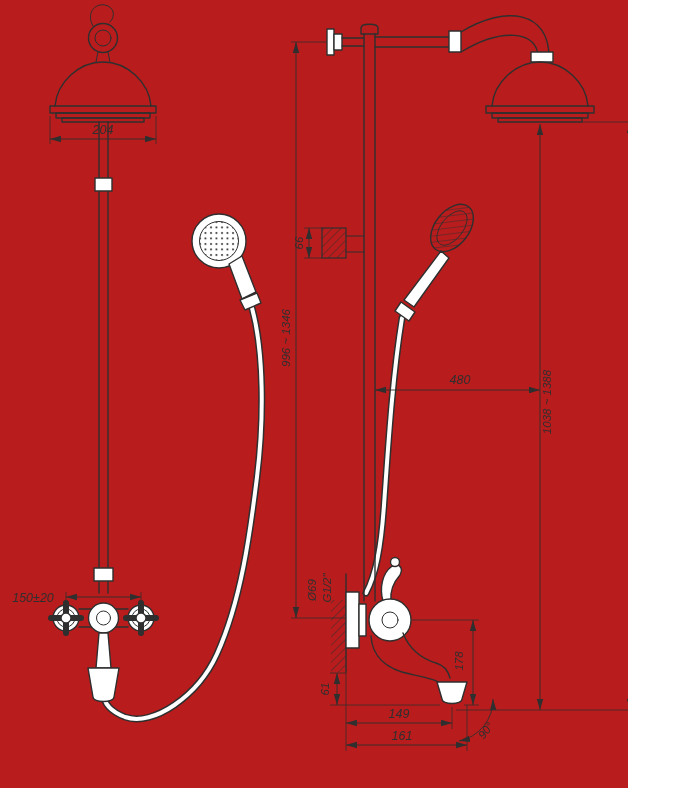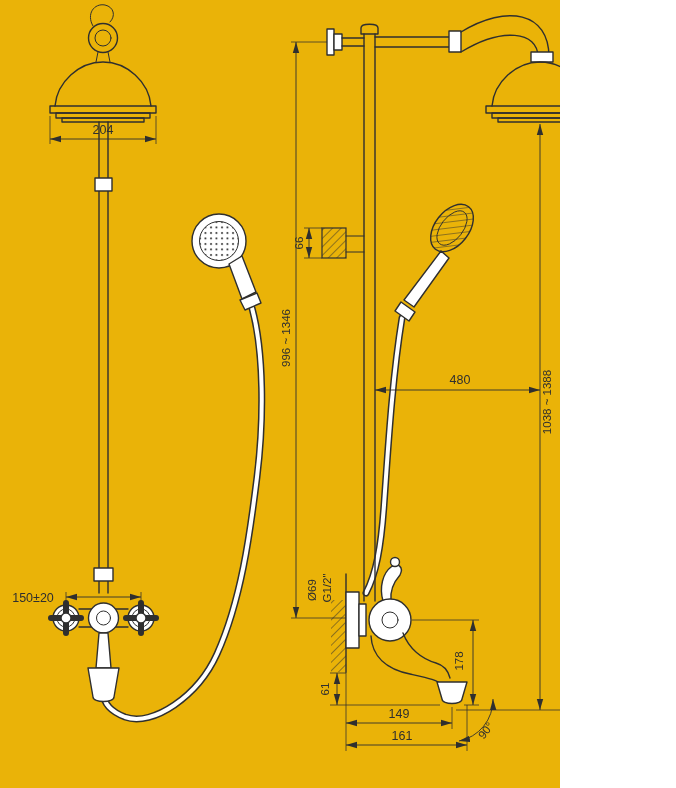--- a/index.html
+++ b/index.html
@@ -1,17 +1,17 @@
 <!DOCTYPE html>
 <html><head>
 <meta charset="utf-8">
 <style>
   html,body{margin:0;padding:0;background:#ffffff;}
-  #page{width:560px;height:788px;background:#eab308;position:relative;overflow:hidden;
-        font-family:"Liberation Sans", sans-serif;}
+  #page{width:628px;height:788px;background:#b91c1c;position:relative;overflow:hidden;
+        font-family:"Liberation Sans", sans-serif;font-style:italic;}
   svg{display:block;}
   .ln{fill:none;stroke:#2f2f2f;stroke-width:1.4;stroke-linecap:round;stroke-linejoin:round;}
   .thin{fill:none;stroke:#2f2f2f;stroke-width:1;stroke-linecap:round;}
   .fw{fill:#ffffff;stroke:#2f2f2f;stroke-width:1.4;stroke-linejoin:round;}
   .dim{fill:none;stroke:#2f2f2f;stroke-width:0.9;}
   .ext{fill:none;stroke:#2f2f2f;stroke-width:0.75;}
   .hose-o{fill:none;stroke:#2f2f2f;stroke-width:7;stroke-linecap:round;}
   .hose-i{fill:none;stroke:#ffffff;stroke-width:4;stroke-linecap:round;}
   .bar{fill:none;stroke:#2f2f2f;stroke-width:6;stroke-linecap:round;}
   text{font-family:"Liberation Sans", sans-serif;font-size:12.5px;fill:#2f2f2f;}

